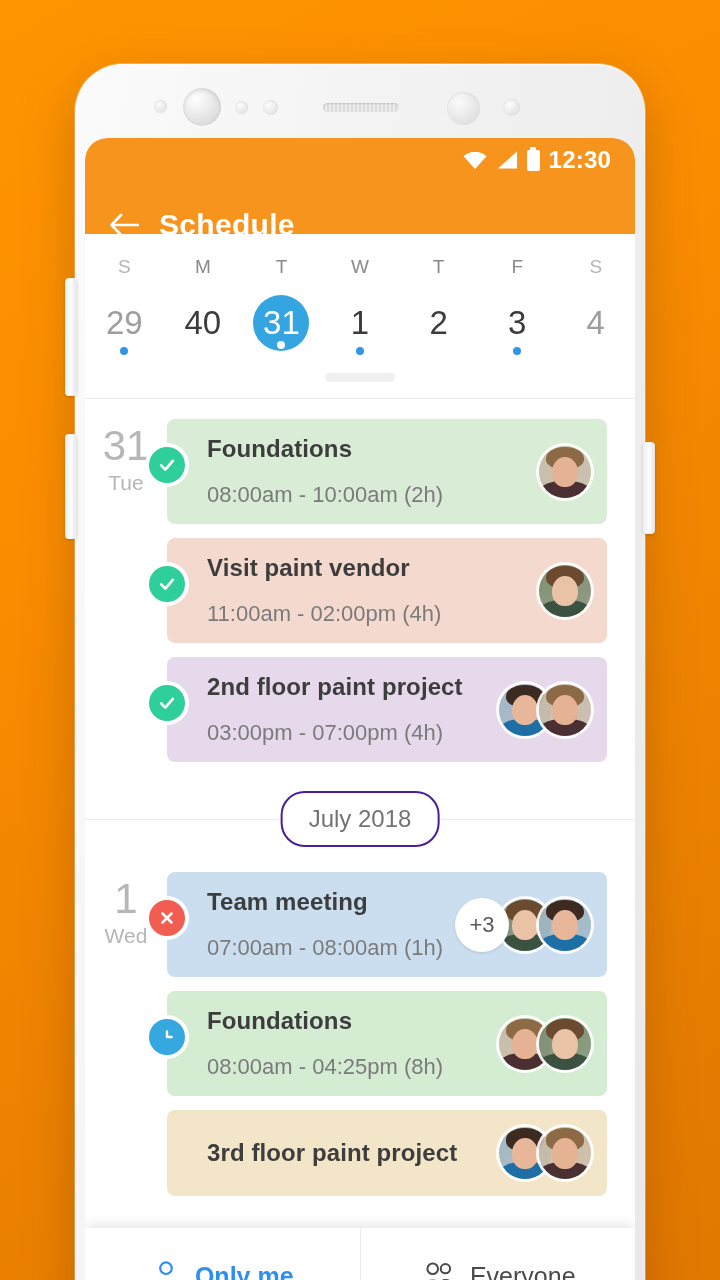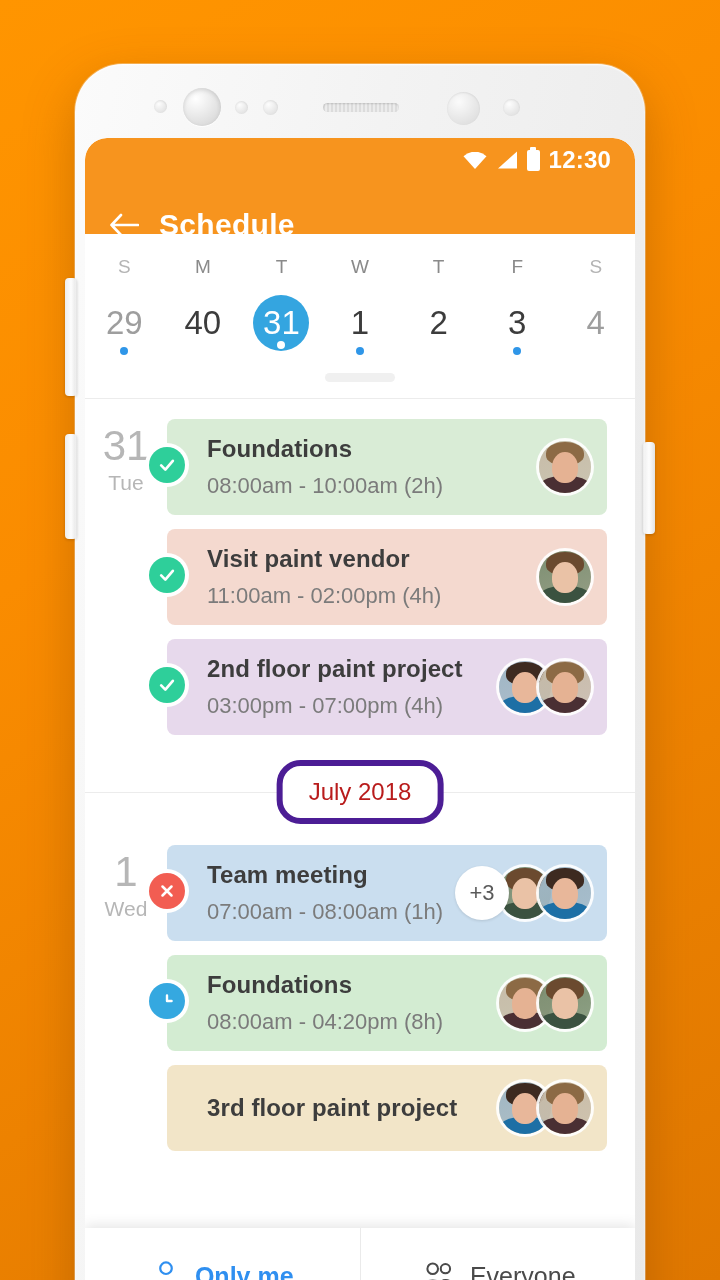--- a/index.html
+++ b/index.html
@@ -101,21 +101,21 @@
   .day-label-col{ width:82px; flex:none; text-align:center; padding-top:6px; }
   .day-label-num{ font-size:42px; color:#b6b6b6; line-height:42px; font-weight:300; }
   .day-label-dow{ font-size:21px; color:#b6b6b6; margin-top:4px; }
   .events-col{ flex:1; padding-right:28px; }
 
   .event-card{ position:relative; border-radius:8px; margin-bottom:14px;
                padding:16px 0 16px 40px; min-height:86px; display:flex;
                align-items:center; cursor:pointer; }
   .event-text{ flex:1; }
   .event-title{ font-size:24px; font-weight:bold; color:#3d3d3d; letter-spacing:.1px; }
-  .event-time{ font-size:22px; color:#7b7b7b; margin-top:10px; }
+  .event-time{ font-size:22px; color:#7b7b7b; margin-top:19px; }
 
   .status-badge{ position:absolute; left:-18px; top:50%; transform:translateY(-50%);
                  width:36px; height:36px; border-radius:50%;
                  box-shadow:0 0 0 4px #fff; display:flex; align-items:center;
                  justify-content:center; }
   .status-badge.badge-top{ top:28px; transform:none; }
   .badge-done{ background:#2ecf9a; }
   .badge-cancel{ background:#f25d52; }
   .badge-pending{ background:#35a8e0; }
 
@@ -135,22 +135,22 @@
   .ph-face{ position:absolute; left:25%; top:22%; width:50%; height:58%;
             border-radius:50% 50% 46% 46%; }
   .ph-body{ position:absolute; left:6%; bottom:0; width:88%; height:32%;
             border-radius:44% 44% 0 0; }
 
   
   #month-divider{ position:relative; height:66px; margin-top:10px; }
   #month-divider-line{ position:absolute; left:0; right:0; top:50%; height:1px;
                        background:#ececec; }
   #month-chip{ position:absolute; left:50%; top:50%; transform:translate(-50%,-50%);
-               background:#fff; border:6px solid #4c1d95; border-radius:24px;
-               padding:12px 26px; font-size:24px; color:#b91c1c; }
+               background:#fff; border:2px solid #4c1d95; border-radius:24px;
+               padding:12px 26px; font-size:24px; color:#737373; }
 
   
   #bottom-tabs{ position:absolute; left:0; bottom:0; width:550px; height:96px;
                 background:#fff; display:flex;
                 box-shadow:0 -3px 12px rgba(0,0,0,.10); }
   .tab-btn{ flex:1; display:flex; align-items:center; justify-content:center;
             gap:14px; cursor:pointer; }
   .tab-btn + .tab-btn{ border-left:1px solid #eaeaea; }
   .tab-label{ font-size:25px; }
   .tab-active .tab-label{ color:#2f8ff0; font-weight:bold; }
@@ -330,21 +330,21 @@
               </div>
             </div>
             <div class="event-card" style="background: rgb(211, 236, 210);">
               <div class="status-badge badge-top badge-pending">
                 <svg viewBox="0 0 24 24" width="22" height="22">
                   <path d="M12 6 L12 12 L17 12" stroke="#fff" stroke-width="2.6" fill="none" stroke-linecap="round" stroke-linejoin="round"></path>
                 </svg>
               </div>
               <div class="event-text">
                 <div class="event-title">Foundations</div>
-                <div class="event-time">08:00am - 04:20pm (8h)</div>
+                <div class="event-time">08:00am - 04:25pm (8h)</div>
               </div>
               <div class="avatar-stack">
                 <div class="avatar">
                   <div class="ph" style="background:linear-gradient(160deg,#c7bba8,#c7bba8cc)"></div>
                   <div class="ph-body" style="background:#4a2f33"></div>
                   <div class="ph-hair" style="background:#8c6a45"></div>
                   <div class="ph-face" style="background:#e5b293"></div>
                 </div>
                 <div class="avatar">
                   <div class="ph" style="background:linear-gradient(160deg,#7d8f72,#7d8f72cc)"></div>

